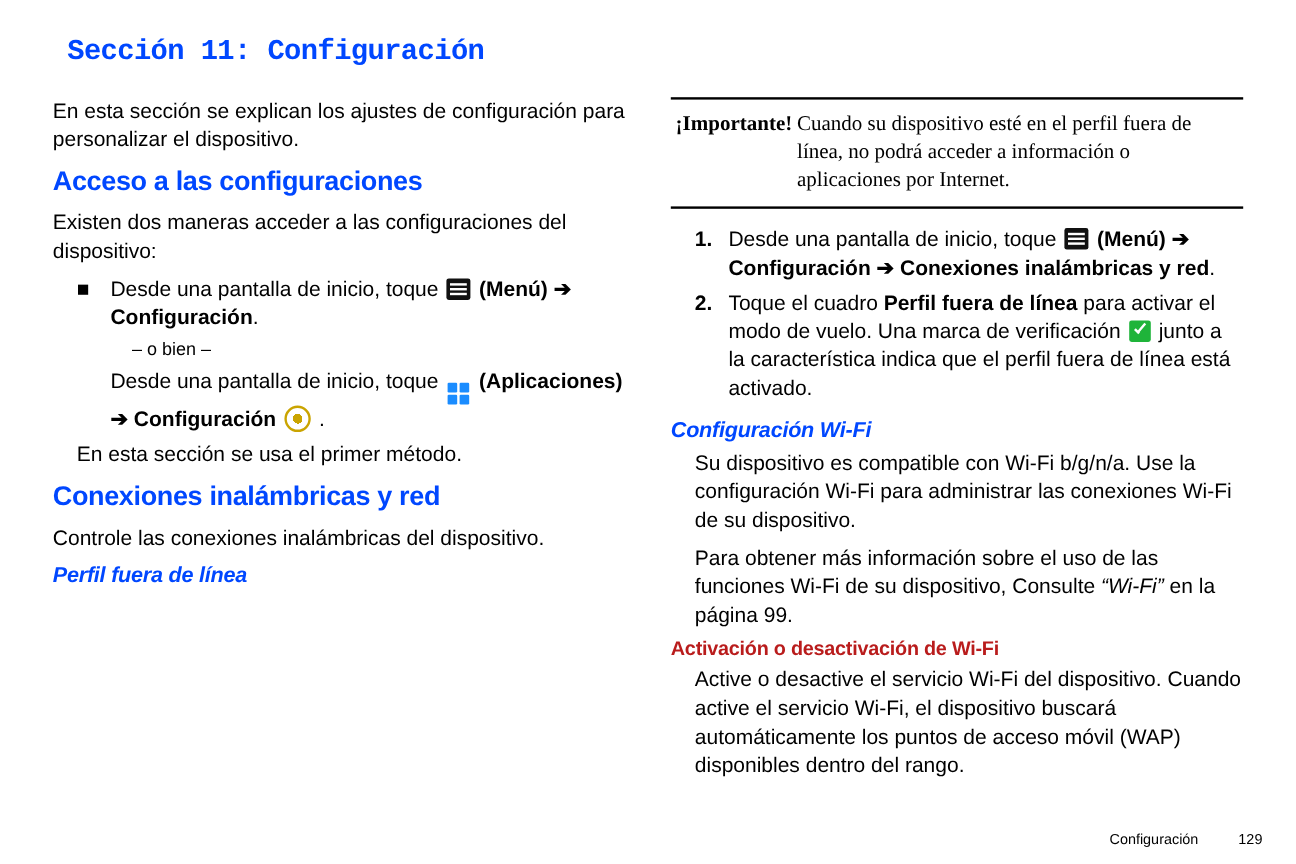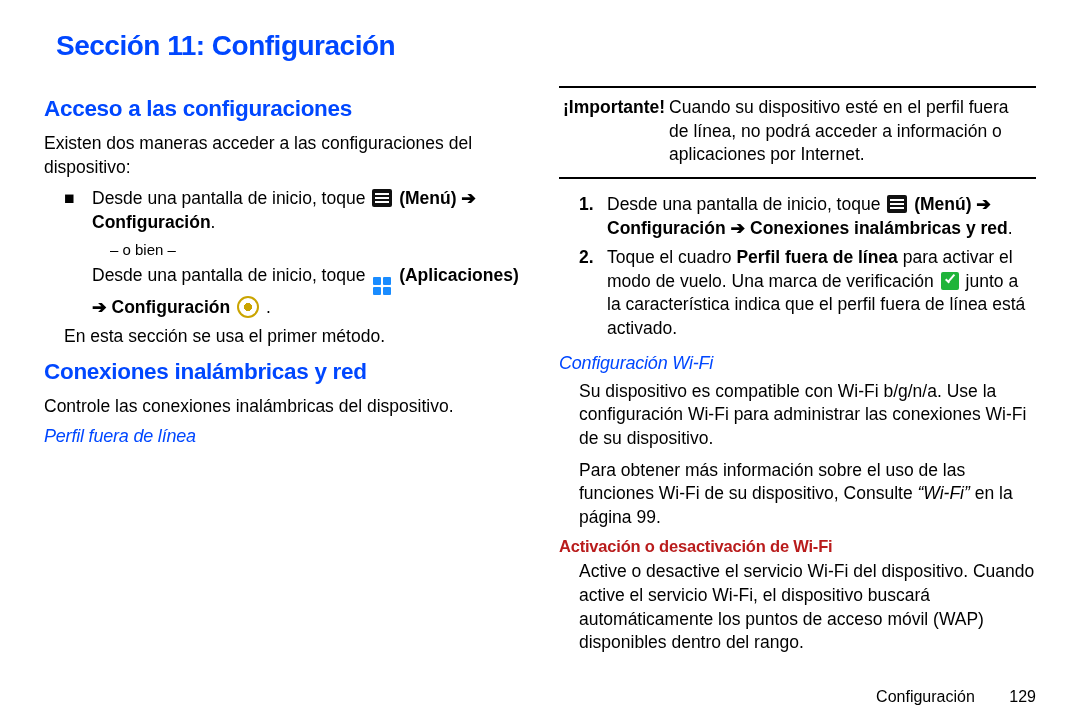--- a/index.html
+++ b/index.html
@@ -7,24 +7,25 @@
     width: 1080px;
     height: 720px;
     background: #fff;
     font-family: Arial, Helvetica, sans-serif;
     color: #000;
     padding: 30px 44px 14px 44px;
     position: relative;
   }
   h1.section-title {
     color: #0047ff;
-    font-size: 28px;
+    font-size: 24px;
     font-weight: 800;
     margin: 0 0 24px 12px;
     letter-spacing: -0.5px;
+    font-family: Liberation Mono, monospace;
   }
   .cols {
     display: flex;
     gap: 38px;
   }
   .col { flex: 1 1 0; }
   p.body {
     font-size: 17.5px;
     line-height: 1.35;
     margin: 0 0 8px 0;
@@ -33,21 +34,21 @@
   h2.blue-heading {
     color: #0047ff;
     font-size: 22.5px;
     font-weight: 700;
     margin: 10px 0 10px 0;
     letter-spacing: -0.3px;
   }
   h3.blue-italic {
     color: #0047ff;
     font-size: 18px;
-    font-weight: 400;
+    font-weight: 700;
     font-style: italic;
     margin: 8px 0 6px 0;
     letter-spacing: -0.2px;
   }
   h4.blue-small {
     color: #b91c1c;
     font-size: 16.5px;
     font-weight: 800;
     margin: 6px 0 4px 0;
     letter-spacing: -0.2px;
@@ -101,34 +102,35 @@
   .arrow { font-weight:700; }
   .box-note {
     border-top: 2px solid #000;
     border-bottom: 2px solid #000;
     padding: 8px 4px 10px 4px;
     margin: 0 0 14px 0;
     font-size: 17.5px;
     line-height: 1.35;
   }
   .footer {
-    position:absolute; bottom:14px; right:44px;
-    font-size:16px;
+    position:absolute; bottom:14px; right:28px;
+    font-size:12px;
   }
   .footer .label { margin-right: 30px; }
   b { font-weight:700; }
 </style>
 </head>
 <body>
 
 <h1 class="section-title">Sección 11: Configuración</h1>
 
 <div class="cols">
 
   <div class="col">
+    <p class="body">En esta sección se explican los ajustes de configuración para personalizar el dispositivo.</p>
 
     <h2 class="blue-heading">Acceso a las configuraciones</h2>
     <p class="body">Existen dos maneras acceder a las configuraciones del dispositivo:</p>
 
     <div class="bullet-row">
       <div class="marker">■</div>
       <div class="row-body">
         <span>Desde una pantalla de inicio, toque </span>
         <span class="icon menu-icon"></span>
         <b> (Menú) </b>
@@ -158,21 +160,21 @@
     <p class="body" style="margin-left:20px; margin-top:6px;">En esta sección se usa el primer método.</p>
 
     <h2 class="blue-heading">Conexiones inalámbricas y red</h2>
     <p class="body">Controle las conexiones inalámbricas del dispositivo.</p>
 
     <h3 class="blue-italic">Perfil fuera de línea</h3>
   </div>
 
   <div class="col">
     <div class="box-note">
-      <div style="display:flex;">
+      <div style="display:flex;font-family:Liberation Serif, serif;">
         <b style="flex:none;">¡Importante! </b>
         <span style="margin-left:4px;">Cuando su dispositivo esté en el perfil fuera de línea, no podrá acceder a información o aplicaciones por Internet.</span>
       </div>
     </div>
 
     <div class="num-row">
       <div class="marker">1.</div>
       <div class="row-body">
         <span>Desde una pantalla de inicio, toque </span>
         <span class="icon menu-icon"></span>

